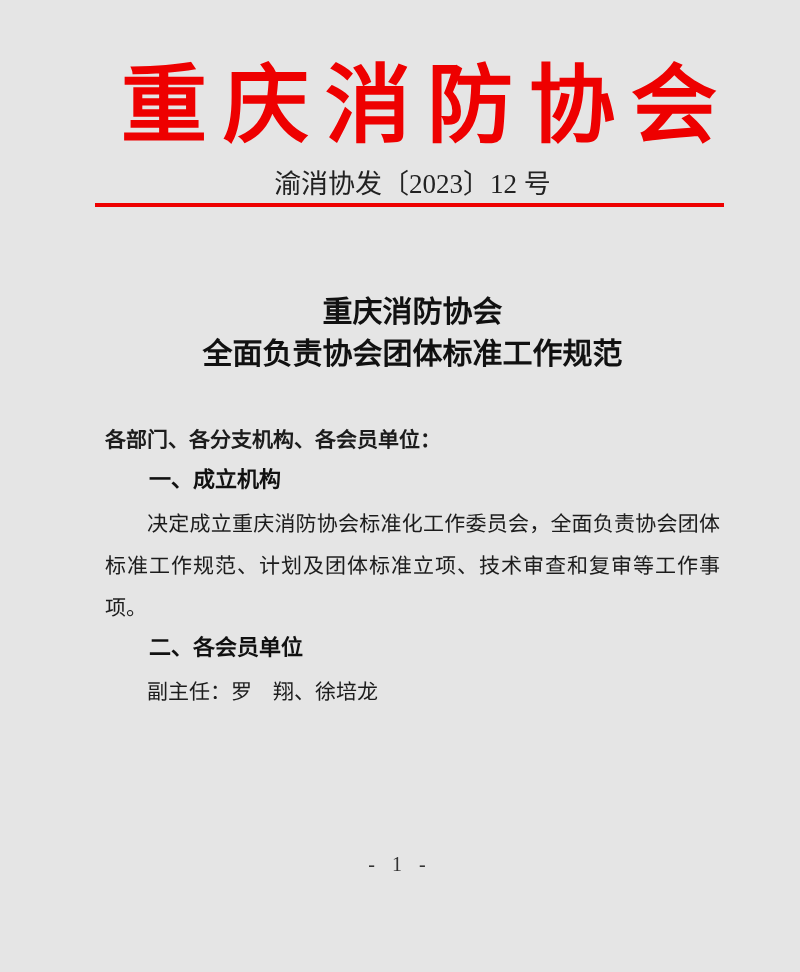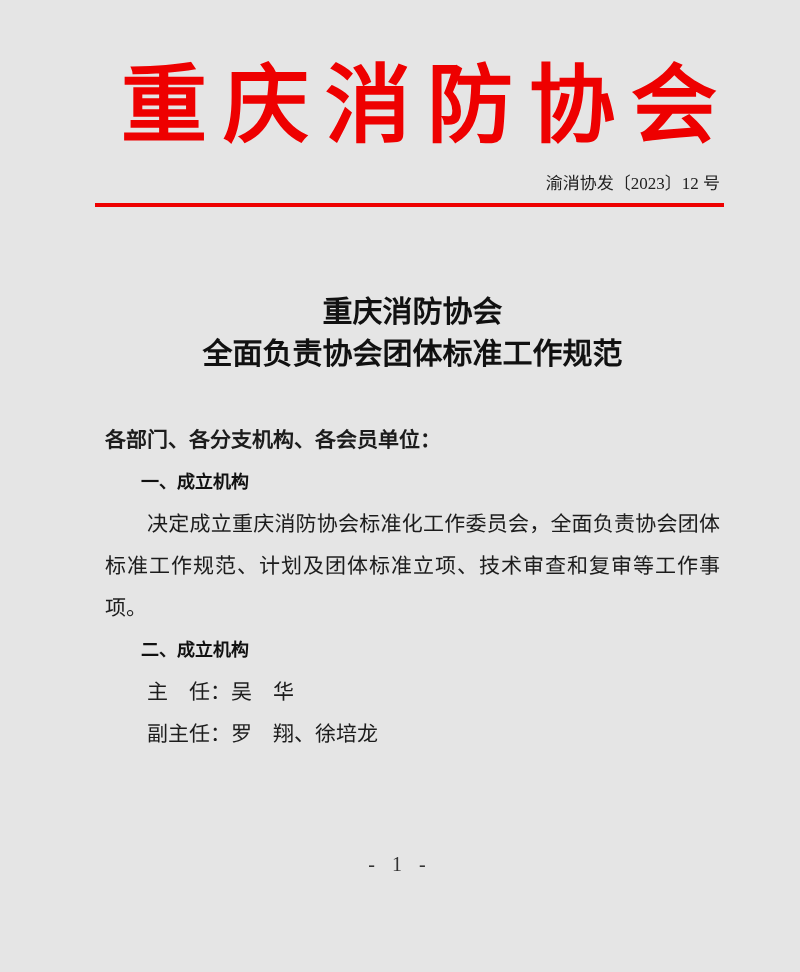--- a/index.html
+++ b/index.html
@@ -26,22 +26,22 @@
     font-weight: bold;
     color: #ee0000;
     font-size: 86px;
     line-height: 100px;
     letter-spacing: 16px;
     text-indent: 16px; 
     text-align: center;
     white-space: nowrap;
   }
   .doc-number {
-    text-align: right;
-    font-size: 17px;
+    text-align: center;
+    font-size: 27px;
     line-height: 24px;
     margin-top: 17px;
     color: #222222;
   }
   .red-rule {
     height: 4px;
     background: #ee0000;
     width: 629px;
     margin-left: -10px;
     margin-top: 7px;
@@ -69,23 +69,23 @@
   .para {
     margin: 0;
     font-size: 21px;
     line-height: 42px;
     text-align: justify;
     text-justify: inter-ideograph;
   }
   .indent { text-indent: 2em; }
   .section-heading {
     margin: 0;
-    font-family: Liberation Serif, serif;
+    font-family: Liberation Mono, monospace;
     font-weight: bold;
-    font-size: 18px;
+    font-size: 22px;
     line-height: 42px;
     text-indent: 2em;
     color: #111111;
   }
   .role-line {
     margin: 0;
     font-size: 21px;
     line-height: 42px;
     text-indent: 2em;
     text-align: left;
@@ -120,21 +120,20 @@
       <span>全面负责协会团体标准工作规范</span>
     </h1>
 
     <p class="salutation">各部门、各分支机构、各会员单位：</p>
 
 
     <h2 class="section-heading">一、成立机构</h2>
 
     <p class="para indent">决定成立重庆消防协会标准化工作委员会，全面负责协会团体标准工作规范、计划及团体标准立项、技术审查和复审等工作事项。</p>
 
-    <h2 class="section-heading">二、成立机构</h2>
+    <h2 class="section-heading">二、各会员单位</h2>
 
-    <p class="role-line">主　任：吴　华</p>
     <p class="role-line">副主任：罗　翔、徐培龙</p>
   </main>
 
   <footer class="page-footer">- 1 -</footer>
 
 </div>
 
 </body></html>

